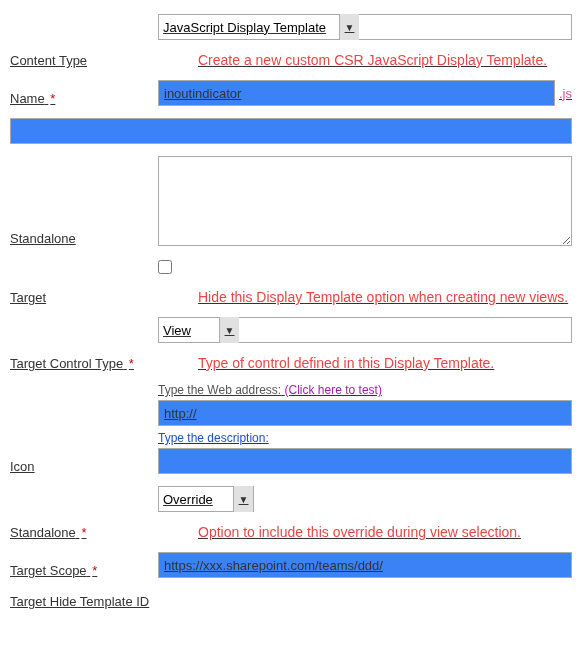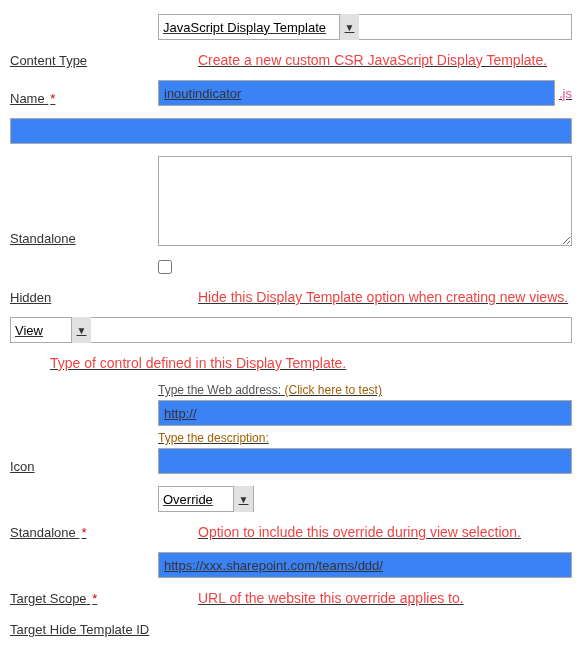--- a/index.html
+++ b/index.html
@@ -122,26 +122,26 @@
     .icon-field {
       display: flex;
       flex-direction: column;
       gap: 3px;
     }
     .icon-link-row {
       font-size: 12px;
       color: #555;
     }
     .icon-link-row a {
-      color: #a16207;
+      color: #a21caf;
       text-decoration: none;
     }
     .icon-desc-label {
       font-size: 12px;
-      color: #a16207;
+      color: #1d4ed8;
       margin-top: 2px;
     }
     .icon-desc-input {
       border: 1px solid #aaa;
       background: #fff;
       width: 100%;
       height: 26px;
     }
     .standalone-row {
       display: flex;
@@ -191,31 +191,35 @@
   <div class="form-label">
     <span>Standalone</span>
   </div>
   <div class="form-field">
     <textarea style=""></textarea>
   </div>
 </div>
 
 <div class="form-row">
   <div class="form-label">
-    <span>Hidden</span>
+    <span>Target</span>
   </div>
   <div class="form-field">
     <div>
       <input type="checkbox" style="">
     </div>
     <div class="field-hint">Hide this Display Template option when creating new views.</div>
   </div>
 </div>
 
 <div class="form-row">
+  <div class="form-label">
+    <span>Target Control Type</span>
+    <span class="required">*</span>
+  </div>
   <div class="form-field">
     <div class="select-wrapper">
       <select>
         <option>View</option>
         <option>Item</option>
         <option>Header</option>
         <option>Group</option>
         <option>Footer</option>
       </select>
       <div class="select-dropdown-icon">▼</div>
@@ -259,21 +263,20 @@
   </div>
 </div>
 
 <div class="form-row">
   <div class="form-label">
     <span>Target Scope</span>
     <span class="required">*</span>
   </div>
   <div class="form-field">
     <input type="text" value="https://xxx.sharepoint.com/teams/ddd/" style="">
-    <div class="field-hint">URL of the website this override applies to.</div>
   </div>
 </div>
 
 <div class="form-row">
   <div class="form-label">
     <span>Target Hide Template ID</span>
   </div>
 </div>
 
 </body></html>

